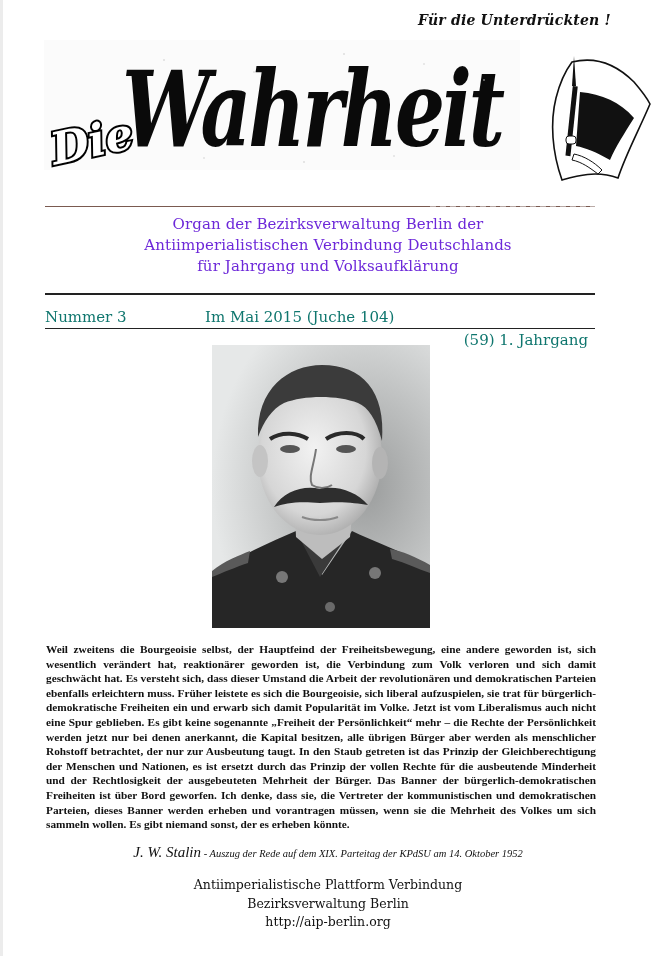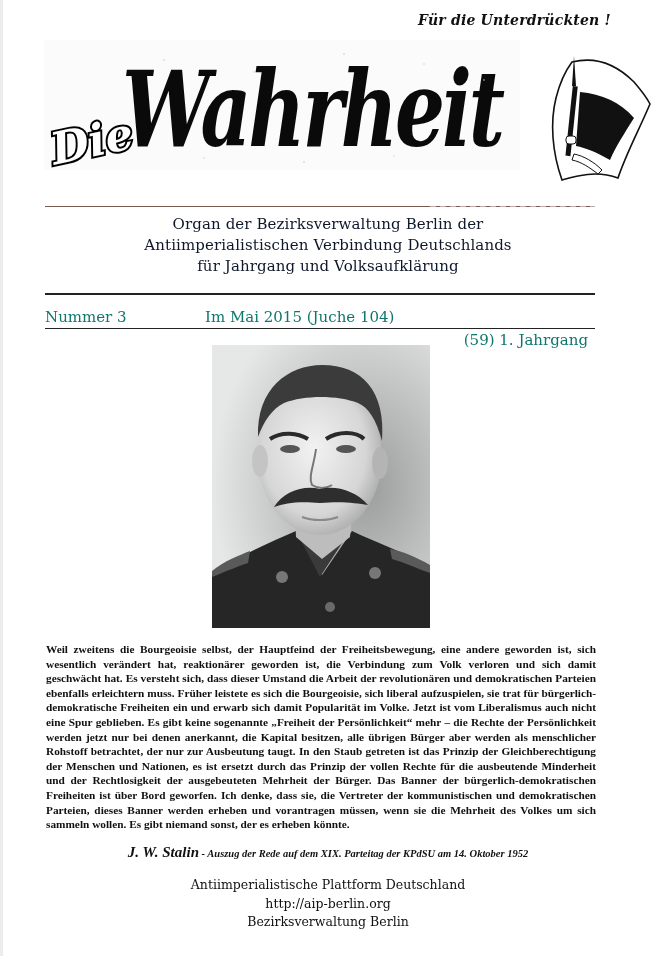--- a/index.html
+++ b/index.html
@@ -22,21 +22,21 @@
   .emblem svg { width: 100%; height: 100%; display: block; }
   .rule-top {
     position: absolute; left: 45px; top: 206px; width: 550px; height: 1px; background: #7a5a50;
   }
   .rule-top .fade {
     position: absolute; right: 0; top: 0; width: 165px; height: 1px;
     background: repeating-linear-gradient(90deg, #b9aaa6 0 6px, transparent 6px 10px);
   }
   .organ {
     position: absolute; left: 0; top: 214px; width: 656px; text-align: center;
-    font-family: "DejaVu Serif", serif; font-size: 15px; line-height: 21px; color: #0f172a; letter-spacing: 0.1px;
+    font-family: "DejaVu Serif", serif; font-size: 15px; line-height: 21px; color: #6d28d9; letter-spacing: 0.1px;
   }
   .rule-mid { position: absolute; left: 45px; top: 293px; width: 550px; height: 2px; background: #222; }
   .issue-row {
     position: absolute; left: 45px; top: 306px; width: 550px; height: 22px;
     font-family: "DejaVu Serif", serif; font-size: 15px; color: #0f766e;
     border-bottom: 1.5px solid #222;
   }
   .issue-row span { position: absolute; top: 2px; }
   .issue-number { left: 0; }
   .issue-date { left: 160px; }
@@ -45,21 +45,21 @@
     position: absolute; left: 212px; top: 345px; width: 218px; height: 283px; overflow: hidden; background: #e4e6e6;
   }
   .portrait svg { width: 100%; height: 100%; display: block; }
   .quote {
     position: absolute; left: 46px; top: 642px; width: 550px;
     font-family: "Liberation Serif", serif; font-weight: bold;
     font-size: 11.3px; line-height: 14.6px; text-align: justify; color: #111;
   }
   .attribution {
     position: absolute; left: 0; top: 843px; width: 656px; text-align: center;
-    font-family: "Liberation Serif", serif; font-style: italic; font-weight: bold; color: #111;
+    font-family: "Liberation Serif", serif; font-style: italic; font-weight: normal; color: #111;
   }
   .attribution .author { font-size: 15px; }
   .attribution .source { font-size: 10.5px; }
   .footer {
     position: absolute; left: 0; top: 876px; width: 656px; text-align: center;
     font-family: "DejaVu Serif", serif; font-size: 12.5px; line-height: 18.5px; color: #111;
   }
   .footer div { white-space: nowrap; }
 </style>
 </head>
@@ -168,16 +168,16 @@
   </svg>
 </div>
 
 <div class="quote">Weil zweitens die Bourgeoisie selbst, der Hauptfeind der Freiheitsbewegung, eine andere geworden ist, sich wesentlich verändert hat, reaktionärer geworden ist, die Verbindung zum Volk verloren und sich damit geschwächt hat. Es versteht sich, dass dieser Umstand die Arbeit der revolutionären und demokratischen Parteien ebenfalls erleichtern muss. Früher leistete es sich die Bourgeoisie, sich liberal aufzuspielen, sie trat für bürgerlich-demokratische Freiheiten ein und erwarb sich damit Popularität im Volke. Jetzt ist vom Liberalismus auch nicht eine Spur geblieben. Es gibt keine sogenannte „Freiheit der Persönlichkeit“ mehr – die Rechte der Persönlichkeit werden jetzt nur bei denen anerkannt, die Kapital besitzen, alle übrigen Bürger aber werden als menschlicher Rohstoff betrachtet, der nur zur Ausbeutung taugt. In den Staub getreten ist das Prinzip der Gleichberechtigung der Menschen und Nationen, es ist ersetzt durch das Prinzip der vollen Rechte für die ausbeutende Minderheit und der Rechtlosigkeit der ausgebeuteten Mehrheit der Bürger. Das Banner der bürgerlich-demokratischen Freiheiten ist über Bord geworfen. Ich denke, dass sie, die Vertreter der kommunistischen und demokratischen Parteien, dieses Banner werden erheben und vorantragen müssen, wenn sie die Mehrheit des Volkes um sich sammeln wollen. Es gibt niemand sonst, der es erheben könnte.</div>
 
 <div class="attribution">
   <span class="author">J. W. Stalin</span><span class="source"> - Auszug der Rede auf dem XIX. Parteitag der KPdSU am 14. Oktober 1952</span>
 </div>
 
 <div class="footer">
-  <div>Antiimperialistische Plattform Deutschland</div>
+  <div>Antiimperialistische Plattform Verbindung</div>
+  <div>Bezirksverwaltung Berlin</div>
   <div>http://aip-berlin.org</div>
-  <div>Bezirksverwaltung Berlin</div>
 </div>
 
 </body></html>

